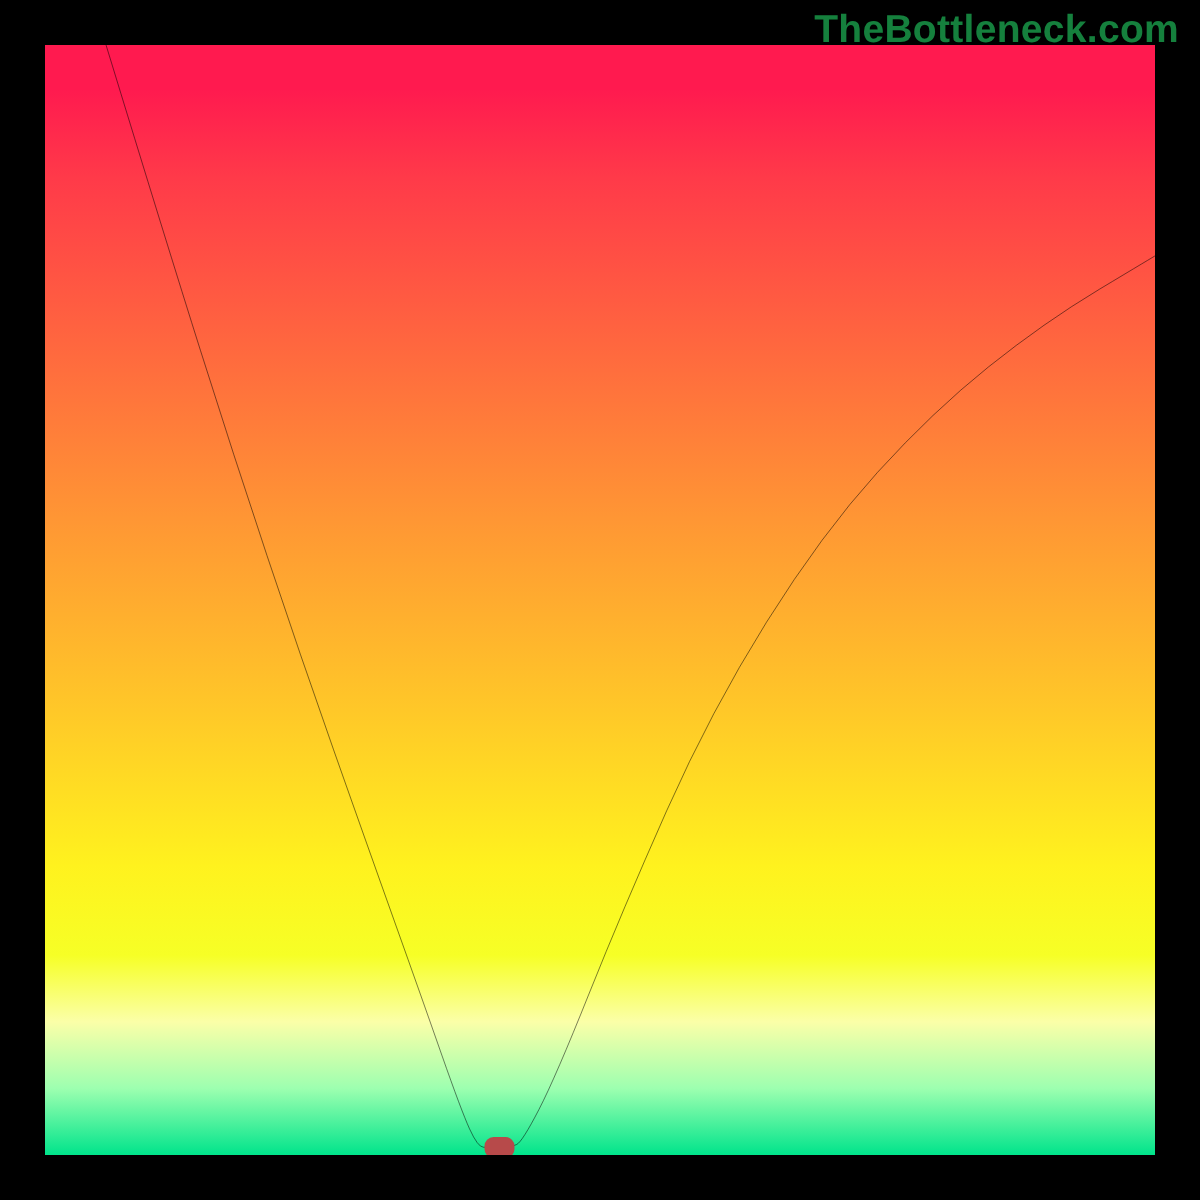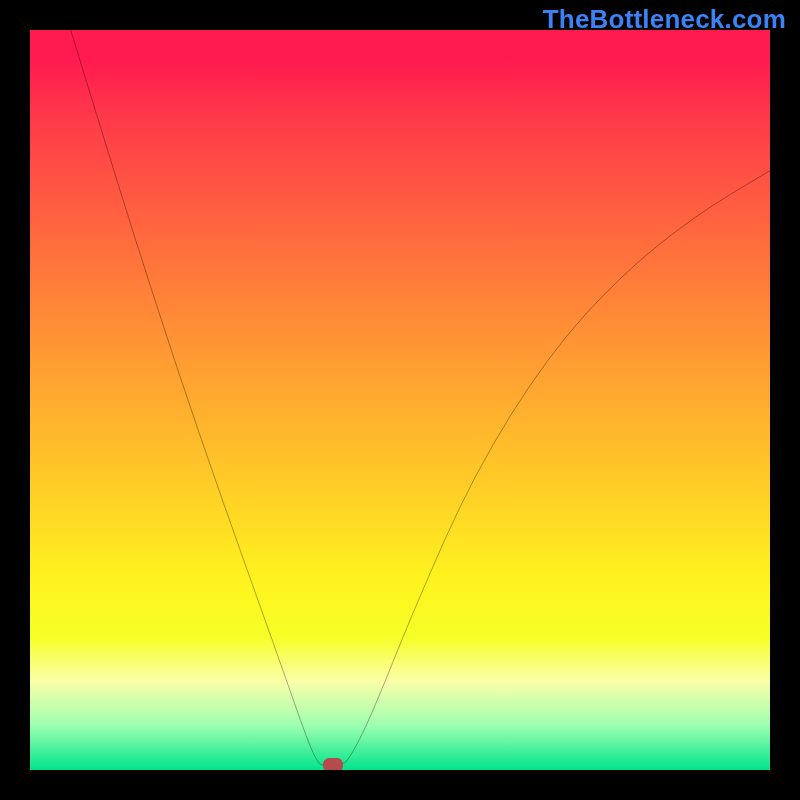--- a/index.html
+++ b/index.html
@@ -10,21 +10,21 @@
     height: 800px;
     background: #000;
   }
   .watermark {
     position: absolute;
     top: 4px;
     right: 14px;
     font-family: Arial, Helvetica, sans-serif;
     font-size: 26px;
     font-weight: 600;
-    color: #3b82f6;
+    color: #15803d;
     letter-spacing: 0.2px;
   }
   .plot {
     position: absolute;
     left: 30px;
     top: 30px;
     width: 740px;
     height: 740px;
     overflow: hidden;
   }

